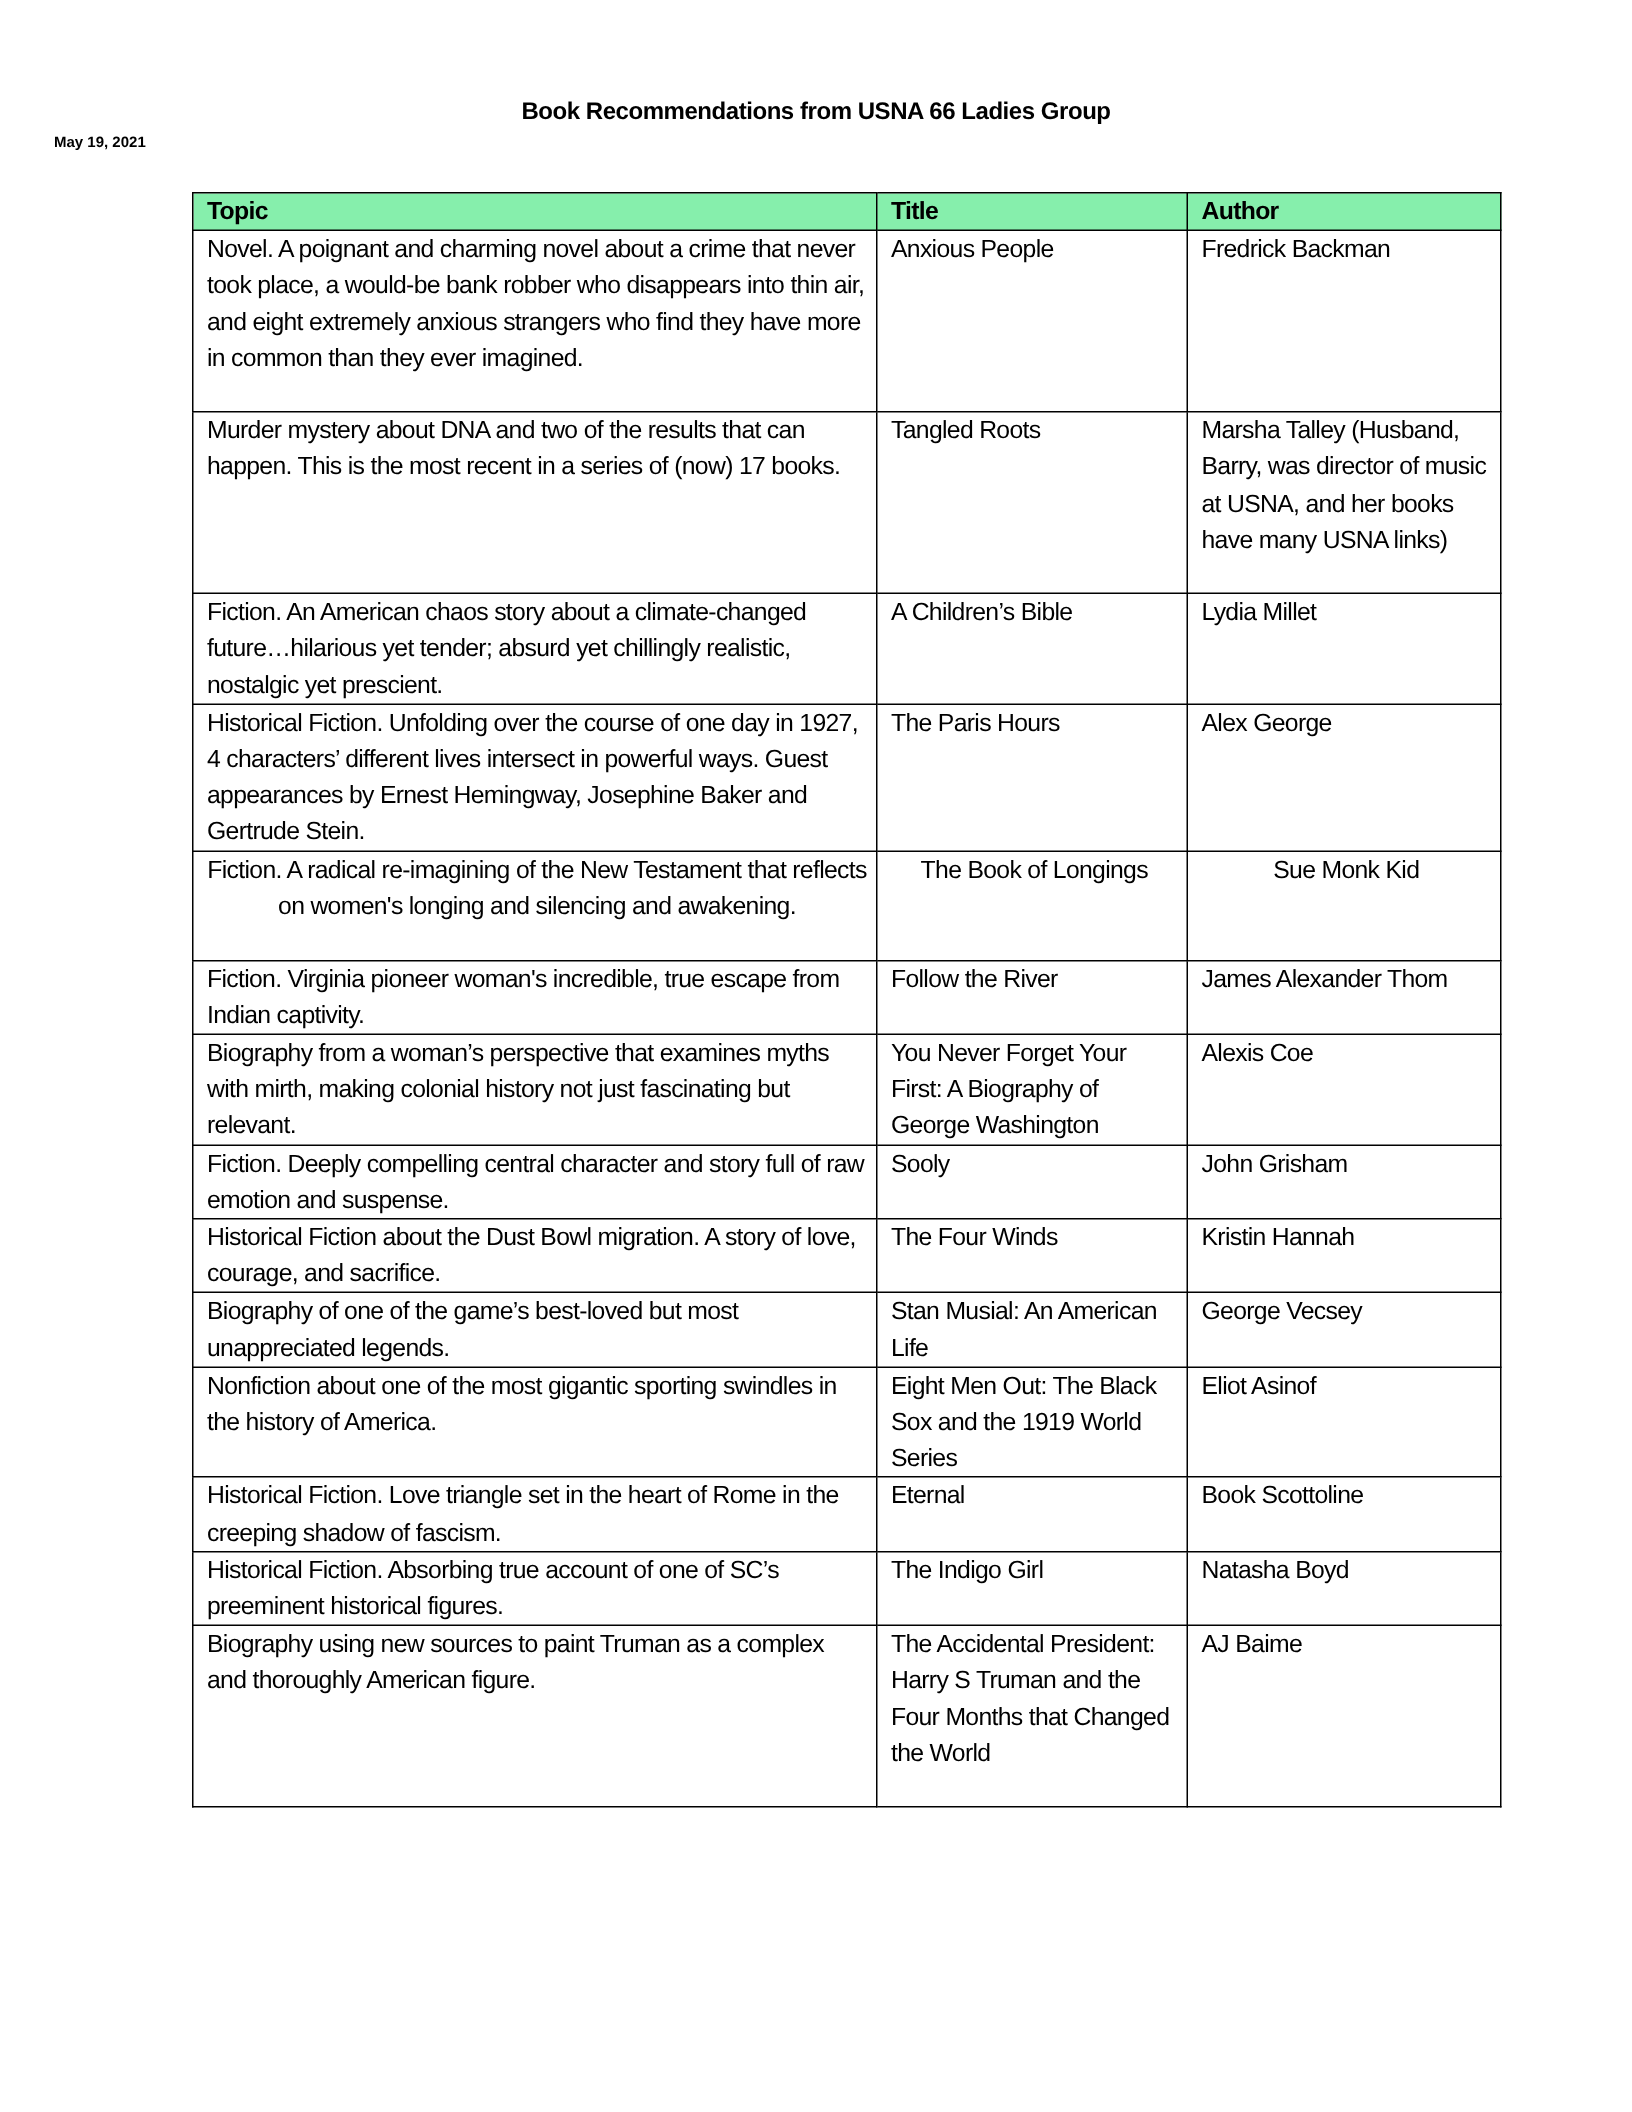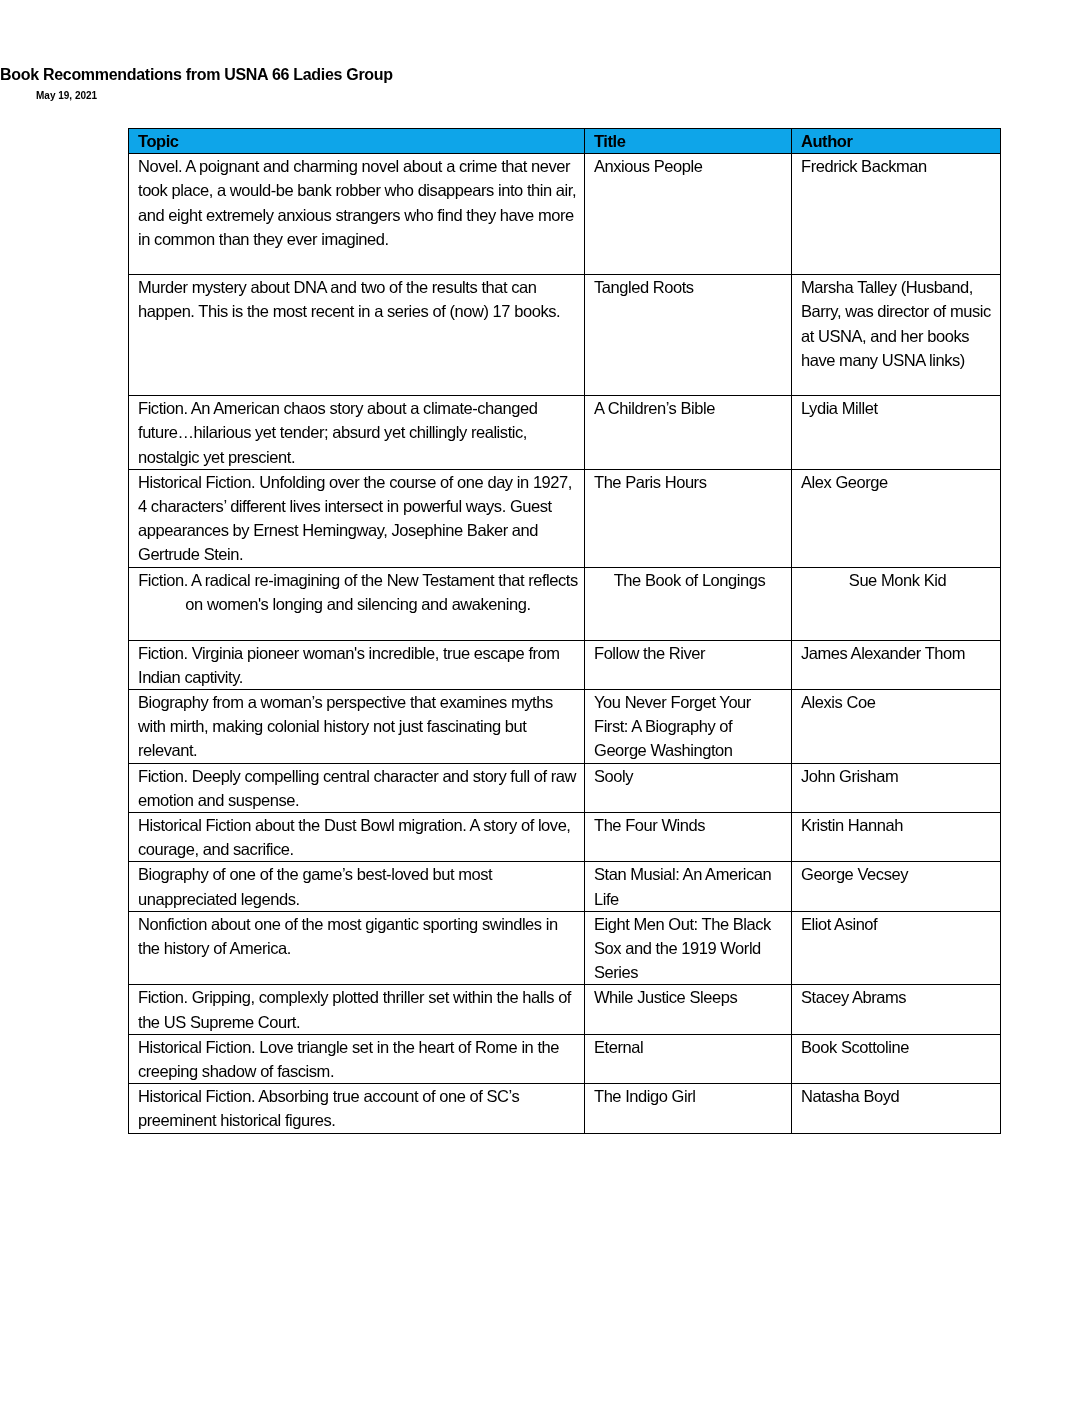--- a/index.html
+++ b/index.html
@@ -1,30 +1,30 @@
 <!DOCTYPE html>
 <html><head>
 <meta charset="utf-8">
 <style>
   html, body { margin: 0; padding: 0; background: #ffffff; }
   body { width: 1088px; height: 1408px; position: relative; overflow: hidden;
          font-family: "Liberation Sans", sans-serif; color: #000; }
-  .title { position: absolute; top: 66px; left: 0; width: 1088px; text-align: left;
+  .title { position: absolute; top: 66px; left: 0; width: 1088px; text-align: center;
            font-weight: bold; font-size: 16px; letter-spacing: -0.3px; }
   .subtitle { position: absolute; top: 90px; left: 0; width: 1088px; text-align: left;
               font-weight: bold; font-size: 10px; margin-left: 36px; }
   table.books { position: absolute; top: 128px; left: 128px; width: 872px;
                 border-collapse: collapse; table-layout: fixed; }
   table.books col.c1 { width: 456px; }
   table.books col.c2 { width: 207px; }
   table.books col.c3 { width: 209px; }
   table.books th, table.books td { border: 1px solid #000; vertical-align: top;
         padding: 0 6px 0 9px; font-size: 16.5px; line-height: 24.2px; text-align: left;
         letter-spacing: -0.45px; }
-  table.books th { background: #0ea5e9; font-weight: bold; height: 24px; }
+  table.books th { background: #86efac; font-weight: bold; height: 24px; }
   table.books td { font-weight: normal; }
   table.books tr.r1 td { height: 120px; margin-top: 32px; }
   table.books tr.r2 td { height: 120px; }
   table.books tr.r3 td { height: 72px; }
   table.books tr.r4 td { height: 96px; margin-left: 26px; }
   table.books tr.r5 td { height: 72px; text-align: center; }
   table.books tr.r6 td { height: 48px; }
   table.books tr.r7 td { height: 72px; }
   table.books tr.r8 td { height: 48px; margin-top: 16px; }
   table.books tr.r9 td { height: 48px; }
@@ -103,29 +103,29 @@
     <tr class="r10">
       <td>Biography of one of the game’s best-loved but most unappreciated legends.</td>
       <td>Stan Musial: An American Life</td>
       <td>George Vecsey</td>
     </tr>
     <tr class="r11">
       <td>Nonfiction about one of the most gigantic sporting swindles in the history of America.</td>
       <td>Eight Men Out: The Black Sox and the 1919 World Series</td>
       <td>Eliot Asinof</td>
     </tr>
-    <tr class="r12">
-      <td>Fiction. Gripping, complexly plotted thriller set within the halls of the US Supreme Court.</td>
-      <td>While Justice Sleeps</td>
-      <td>Stacey Abrams</td>
-    </tr>
     <tr class="r13">
       <td>Historical Fiction. Love triangle set in the heart of Rome in the creeping shadow of fascism.</td>
       <td>Eternal</td>
       <td>Book Scottoline</td>
     </tr>
     <tr class="r14">
       <td>Historical Fiction. Absorbing true account of one of SC’s preeminent historical figures.</td>
       <td>The Indigo Girl</td>
       <td>Natasha Boyd</td>
     </tr>
+    <tr class="r15">
+      <td>Biography using new sources to paint Truman as a complex and thoroughly American figure.</td>
+      <td>The Accidental President: Harry S Truman and the Four Months that Changed the World</td>
+      <td>AJ Baime</td>
+    </tr>
   </tbody>
 </table>
 
 </body></html>

